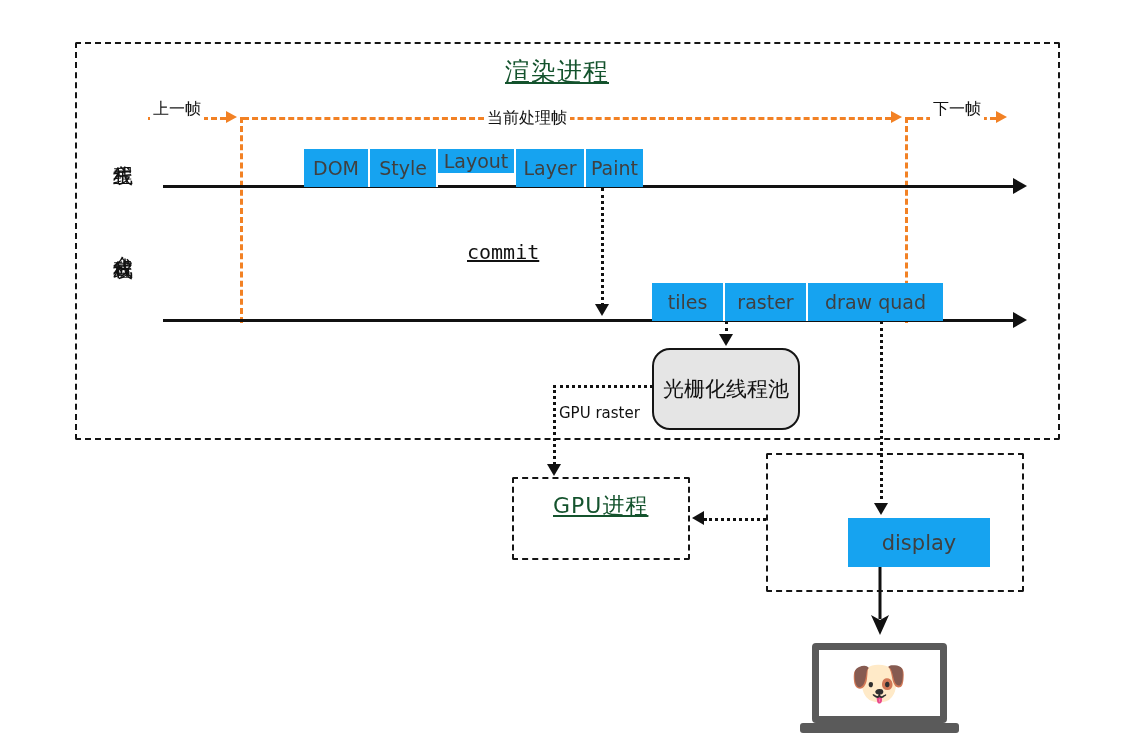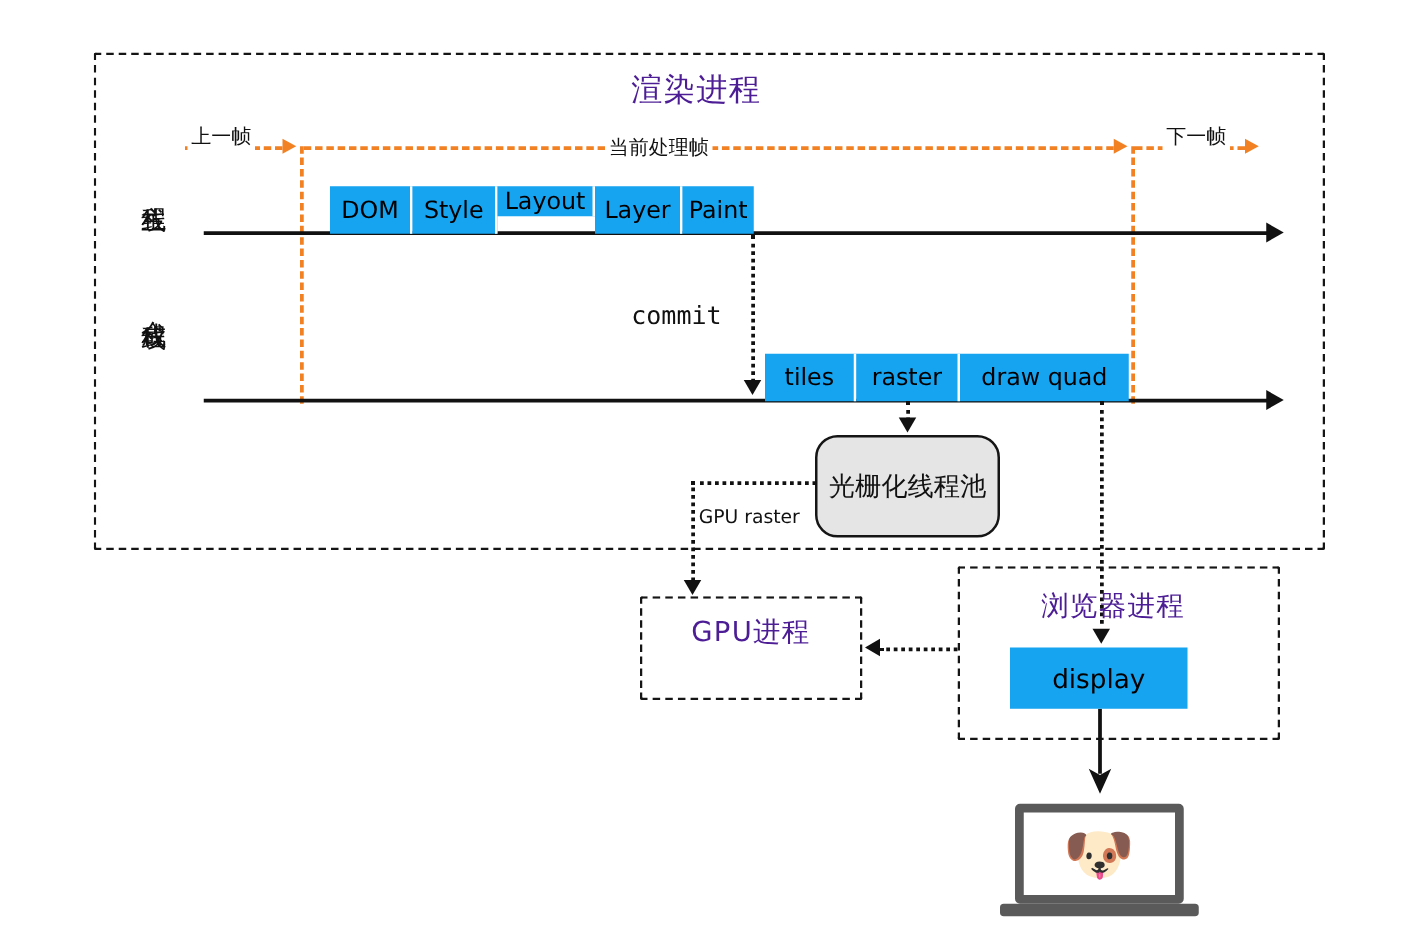--- a/index.html
+++ b/index.html
@@ -24,39 +24,41 @@
     position: absolute;
     border: 2.5px dashed #151515;
     border-radius: 2px;
     box-sizing: border-box;
     background: transparent;
   }
   .proc-title {
     position: absolute;
     font-family: "DejaVu Sans", sans-serif;
     font-size: 25px;
-    color: #4c1d95;
+    color: #14532d;
     letter-spacing: 1px;
     white-space: nowrap;
+    text-decoration: underline;
   }
 
   
   .blue-box {
     position: absolute;
     background: #1da1f2;
     background: #16a3f0;
-    color: #000000;
+    color: #404040;
     display: flex;
     align-items: center;
     justify-content: center;
     font-family: "DejaVu Sans", sans-serif;
     font-size: 19px;
     box-sizing: border-box;
     border-right: 2px solid #ffffff;
     white-space: nowrap;
+    margin-left: 40px;
   }
   .blue-box.last { border-right: none; }
 
   
   .timeline {
     position: absolute;
     height: 0;
     border-top: 3px solid #111111;
   }
   .arrow-head-right {
@@ -219,21 +221,21 @@
   <div class="arrow-head-right" style="left:1013px; top:178px;"></div>
 
   <div class="blue-box" style="left:264px; top:149px; width:66px; height:38px;">DOM</div>
   <div class="blue-box" style="left:330px; top:149px; width:68px; height:38px;">Style</div>
   <div class="blue-box" style="left:398px; top:149px; width:78px; height:24px;">Layout</div>
   <div class="blue-box" style="left:476px; top:149px; width:70px; height:38px;">Layer</div>
   <div class="blue-box last" style="left:546px; top:149px; width:57px; height:38px;">Paint</div>
 
   <div class="dot-vline" style="left:601px; top:188px; height:118px;"></div>
   <div class="dot-arrow-down" style="left:595px; top:304px;"></div>
-  <div class="plain-label" style="left:505px; top:240px;">commit</div>
+  <div class="plain-label" style="left:467px; top:240px;text-decoration:underline;">commit</div>
 
   <div class="timeline" style="left:163px; top:319px; width:852px;"></div>
   <div class="arrow-head-right" style="left:1013px; top:312px;"></div>
 
   <div class="blue-box" style="left:612px; top:283px; width:73px; height:38px;">tiles</div>
   <div class="blue-box" style="left:685px; top:283px; width:83px; height:38px;">raster</div>
   <div class="blue-box last" style="left:768px; top:283px; width:135px; height:38px;">draw quad</div>
 
   <div class="dot-vline" style="left:725px; top:321px; height:16px;"></div>
   <div class="dot-arrow-down" style="left:719px; top:334px;"></div>
@@ -245,21 +247,20 @@
   <div class="dot-arrow-down" style="left:547px; top:464px;"></div>
   <div class="small-label" style="left:559px; top:404px;">GPU raster</div>
 
   <div class="dot-vline" style="left:880px; top:321px; height:185px;"></div>
   <div class="dot-arrow-down" style="left:874px; top:503px;"></div>
 
   <div class="proc-box" style="left:512px; top:477px; width:178px; height:83px;"></div>
   <div class="proc-title" style="left:553px; top:491px; font-size:22px;">GPU进程</div>
 
   <div class="proc-box" style="left:766px; top:453px; width:258px; height:139px;"></div>
-  <div class="proc-title" style="left:833px; top:470px; font-size:22px;">浏览器进程</div>
 
   <div class="blue-box last" style="left:808px; top:518px; width:142px; height:49px; font-size:21px;">display</div>
 
   <div class="dot-hline" style="left:704px; top:518px; width:62px;"></div>
   <div class="dot-arrow-left" style="left:692px; top:511px;"></div>
 
   <div class="abs" style="left:863px; top:567px; width:34px; height:70px;">
     <svg width="34" height="70" viewBox="0 0 34 70">
       <line x1="17" y1="0" x2="17" y2="52" stroke="#111" stroke-width="3"></line>
       <polygon points="17,68 8,48 17,53 26,48" fill="#111"></polygon>

